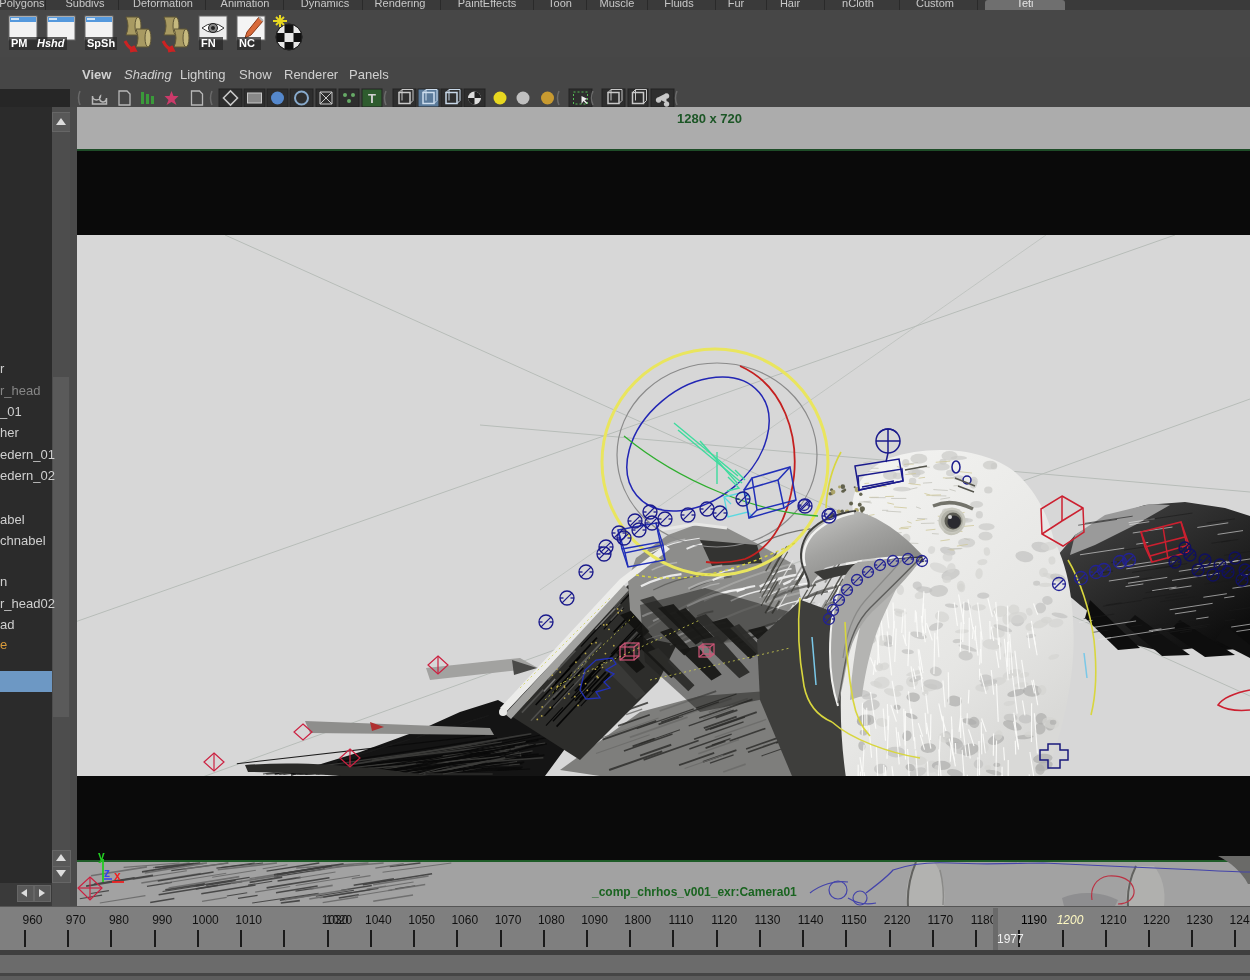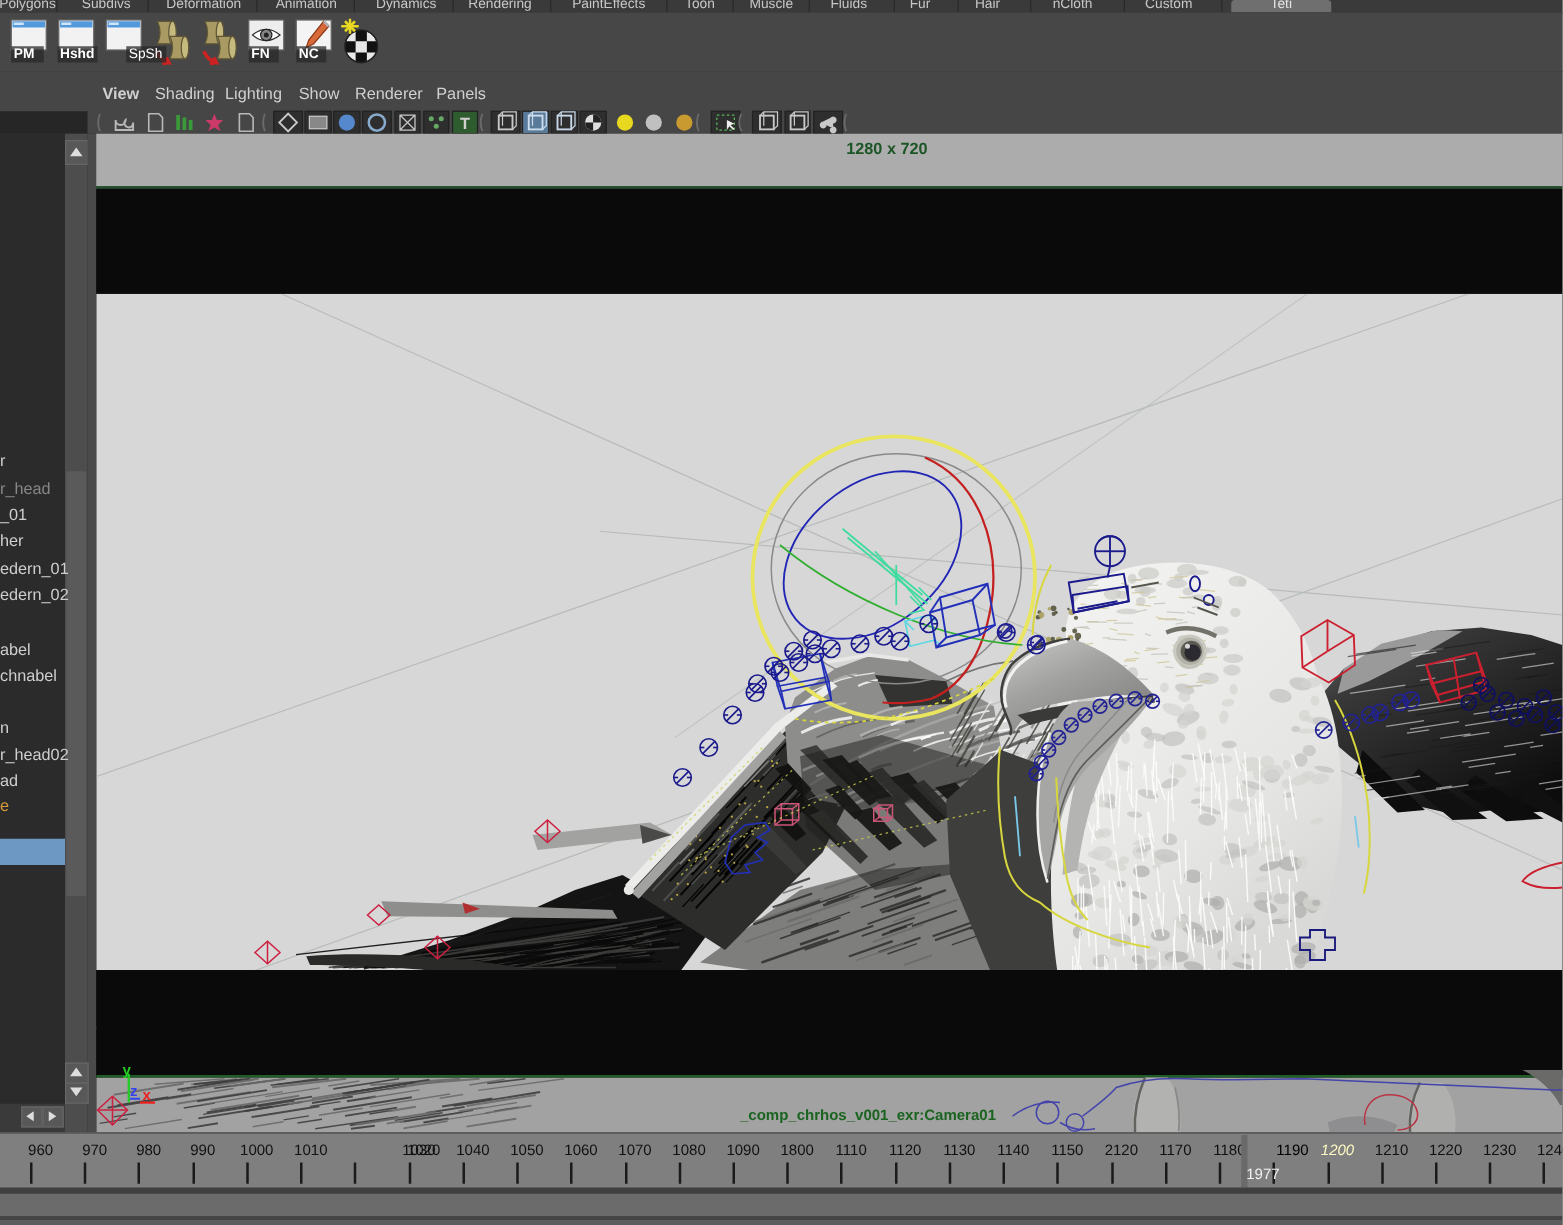--- a/index.html
+++ b/index.html
@@ -110,33 +110,33 @@
     <circle cx="14" cy="17" r="13" fill="none" stroke="#222"></circle>
     <g stroke="#e8d820" stroke-width="2">
       <line x1="1" y1="-3" x2="9" y2="5"></line>
           <line x1="9" y1="-3" x2="1" y2="5"></line>
       <line x1="5" y1="-5" x2="5" y2="7"></line>
           <line x1="-2" y1="1" x2="12" y2="1"></line>
     </g>
   </g>
 </svg>
 <div class="abs" style="left:9px;top:27px;width:24px;height:13px;background:rgba(40,40,40,.75);color:#fff;font-size:11px;font-weight:bold;padding-left:2px;">PM</div>
-<div class="abs" style="left:46px;top:27px;width:30px;height:13px;background:rgba(40,40,40,.75);color:#fff;font-size:11px;font-weight:bold;padding-left:2px;">Hshd</div>
-<div class="abs" style="left:85px;top:27px;width:30px;height:13px;background:rgba(40,40,40,.75);color:#fff;font-size:11px;font-weight:normal;padding-left:2px;margin-left:16px;">SpSh</div>
+<div class="abs" style="left:35px;top:27px;width:30px;height:13px;background:rgba(40,40,40,.75);color:#fff;font-size:11px;font-weight:bold;padding-left:2px;font-style:italic;">Hshd</div>
+<div class="abs" style="left:85px;top:27px;width:30px;height:13px;background:rgba(40,40,40,.75);color:#fff;font-size:11px;font-weight:bold;padding-left:2px;">SpSh</div>
 <div class="abs" style="left:199px;top:27px;width:22px;height:13px;background:rgba(40,40,40,.75);color:#fff;font-size:11px;font-weight:bold;padding-left:2px;">FN</div>
 <div class="abs" style="left:237px;top:27px;width:22px;height:13px;background:rgba(40,40,40,.75);color:#fff;font-size:11px;font-weight:bold;padding-left:2px;">NC</div>
 </div>
 
 <div class="abs" style="left:0;top:57px;width:1250px;height:51px;background:#464646;"></div>
 
 <div class="abs" style="left:0;top:89px;width:70px;height:18px;background:#262626;"></div>
 
 <div class="abs" style="left:77px;top:63px;height:24px;color:#d0d0d0;font-size:13px;" id="vpmenu">
   <span style="position:absolute;left:5px;top:4px;font-weight:bold;">View</span>
-  <span style="position:absolute;left:47px;top:4px;">Shading</span>
+  <span style="position:absolute;left:47px;top:4px;font-style:italic;">Shading</span>
   <span style="position:absolute;left:103px;top:4px;">Lighting</span>
   <span style="position:absolute;left:162px;top:4px;">Show</span>
   <span style="position:absolute;left:207px;top:4px;">Renderer</span>
   <span style="position:absolute;left:272px;top:4px;">Panels</span>
 </div>
 
 <div class="abs" style="left:77px;top:88px;width:1173px;height:20px;" id="vpicons"><svg width="1173" height="20">
       <path d="M15.5,8 a4,4 0 1,0 8,0 a3.5,3.5 0 1,0 6,2 l0,6 -14,0 z" fill="none" stroke="#b8b8b8" stroke-width="1.5"></path>
       <path d="M42,3 h8 l3,3 v11 h-11 z" fill="none" stroke="#b8b8b8" stroke-width="1.3"></path>
       <rect x="64" y="4" width="3" height="12" fill="#3a9a3a"></rect>

